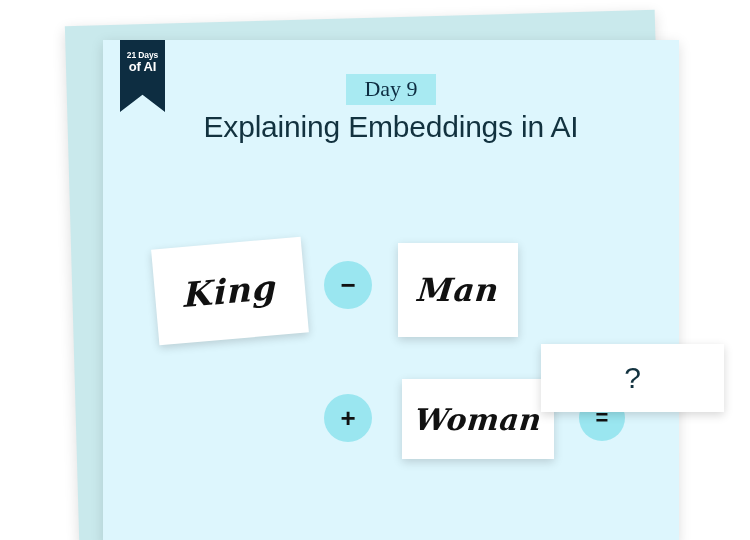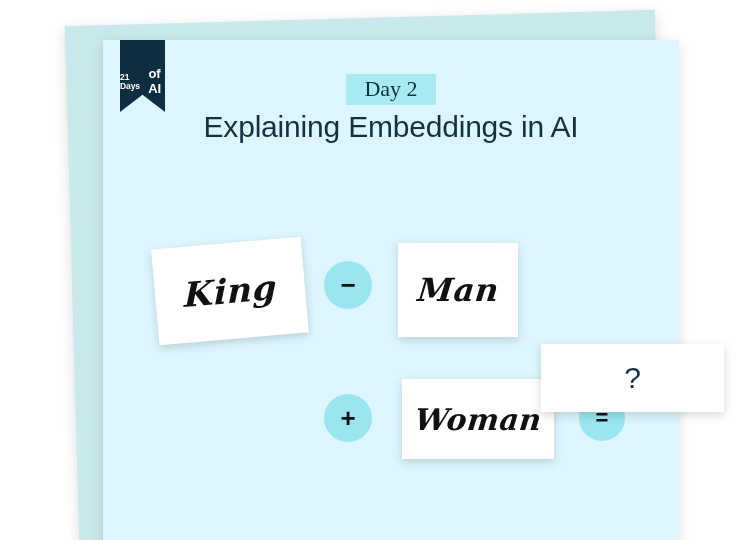--- a/index.html
+++ b/index.html
@@ -49,21 +49,21 @@
   
   .ribbon {
     position: absolute;
     left: 17px;
     top: 0px;
     width: 45px;
     height: 72px;
     background: #0d2d41;
     clip-path: polygon(0 0, 100% 0, 100% 100%, 50% 76%, 0 100%);
     display: flex;
-    flex-direction: row;
+    flex-direction: column;
     align-items: center;
     justify-content: flex-start;
     padding-top: 11px;
     box-sizing: border-box;
   }
   .ribbon-l1 {
     color: #ffffff;
     font-size: 8.5px;
     font-weight: bold;
     line-height: 1.05;
@@ -208,21 +208,21 @@
   <div class="back-sheet"></div>
 
   <div class="slide">
 
     <div class="ribbon">
       <span class="ribbon-l1">21 Days</span>
       <span class="ribbon-l2">of AI</span>
     </div>
 
     <div class="day-wrap">
-      <span class="day-chip">Day 2</span>
+      <span class="day-chip">Day 9</span>
     </div>
 
     <div class="slide-title">Explaining Embeddings in AI</div>
 
     <div class="op" id="op-minus">
       <span>−</span>
     </div>
     <div class="op" id="op-plus">
       <span>+</span>
     </div>

